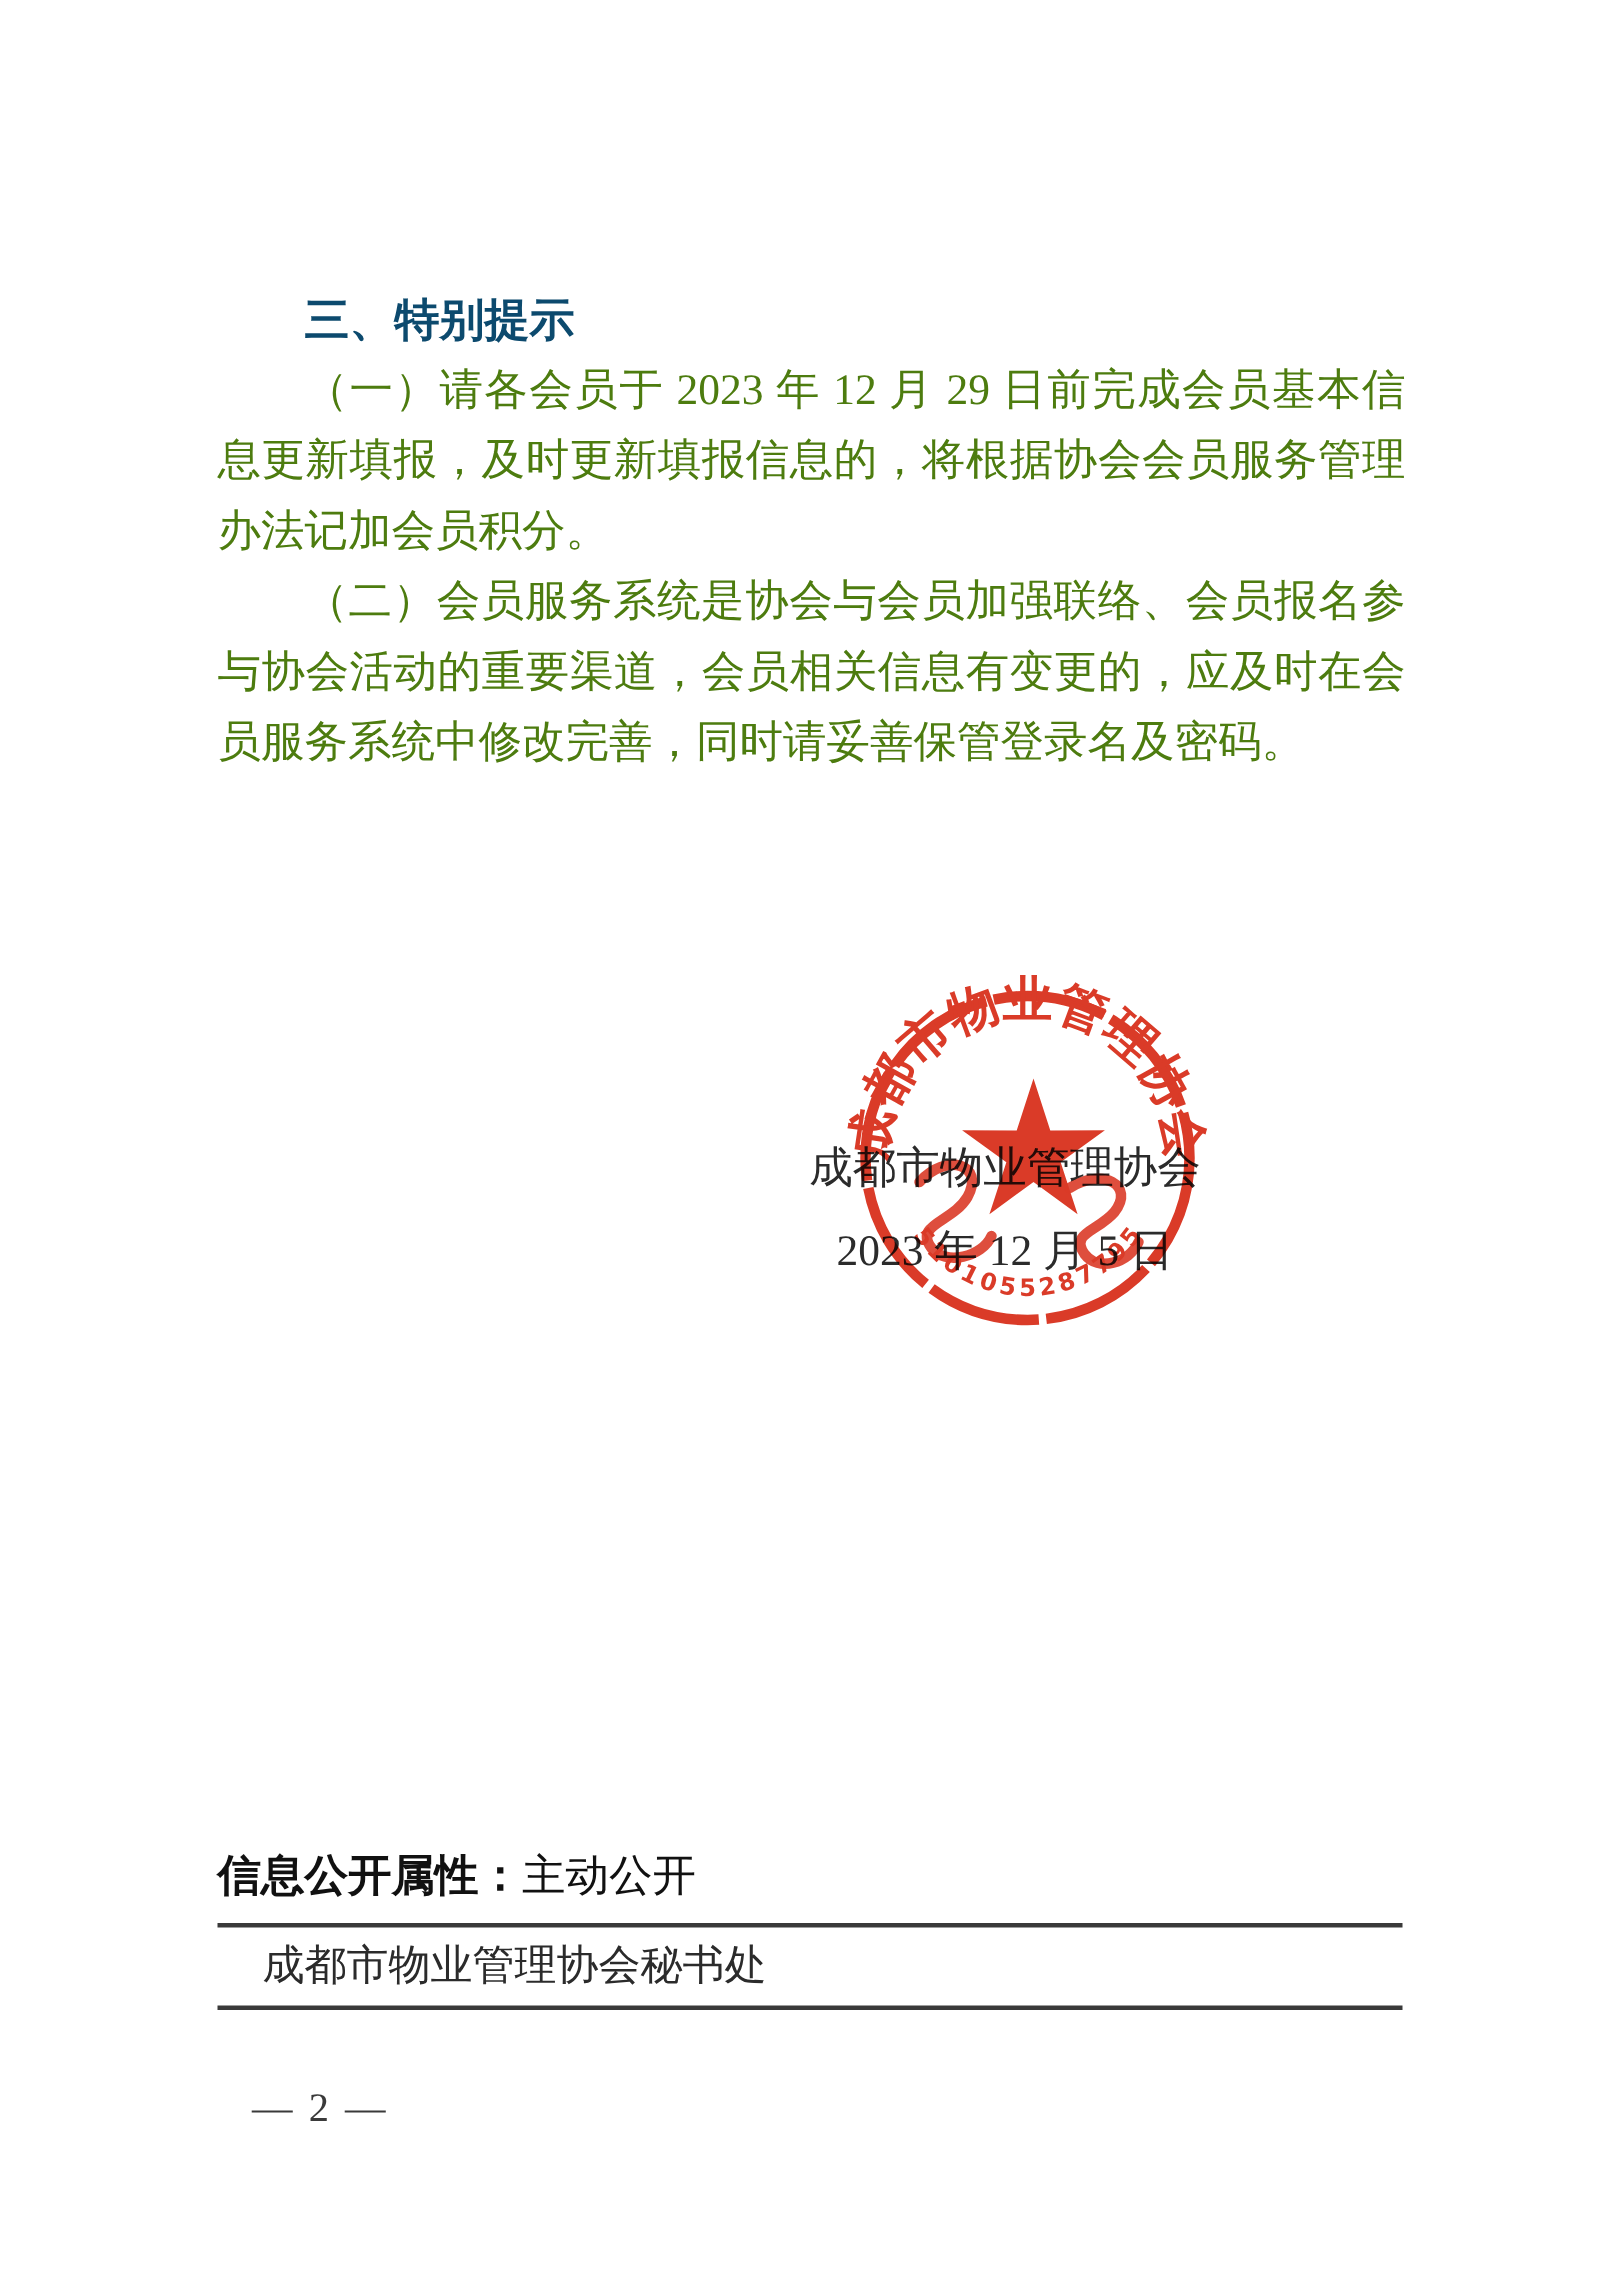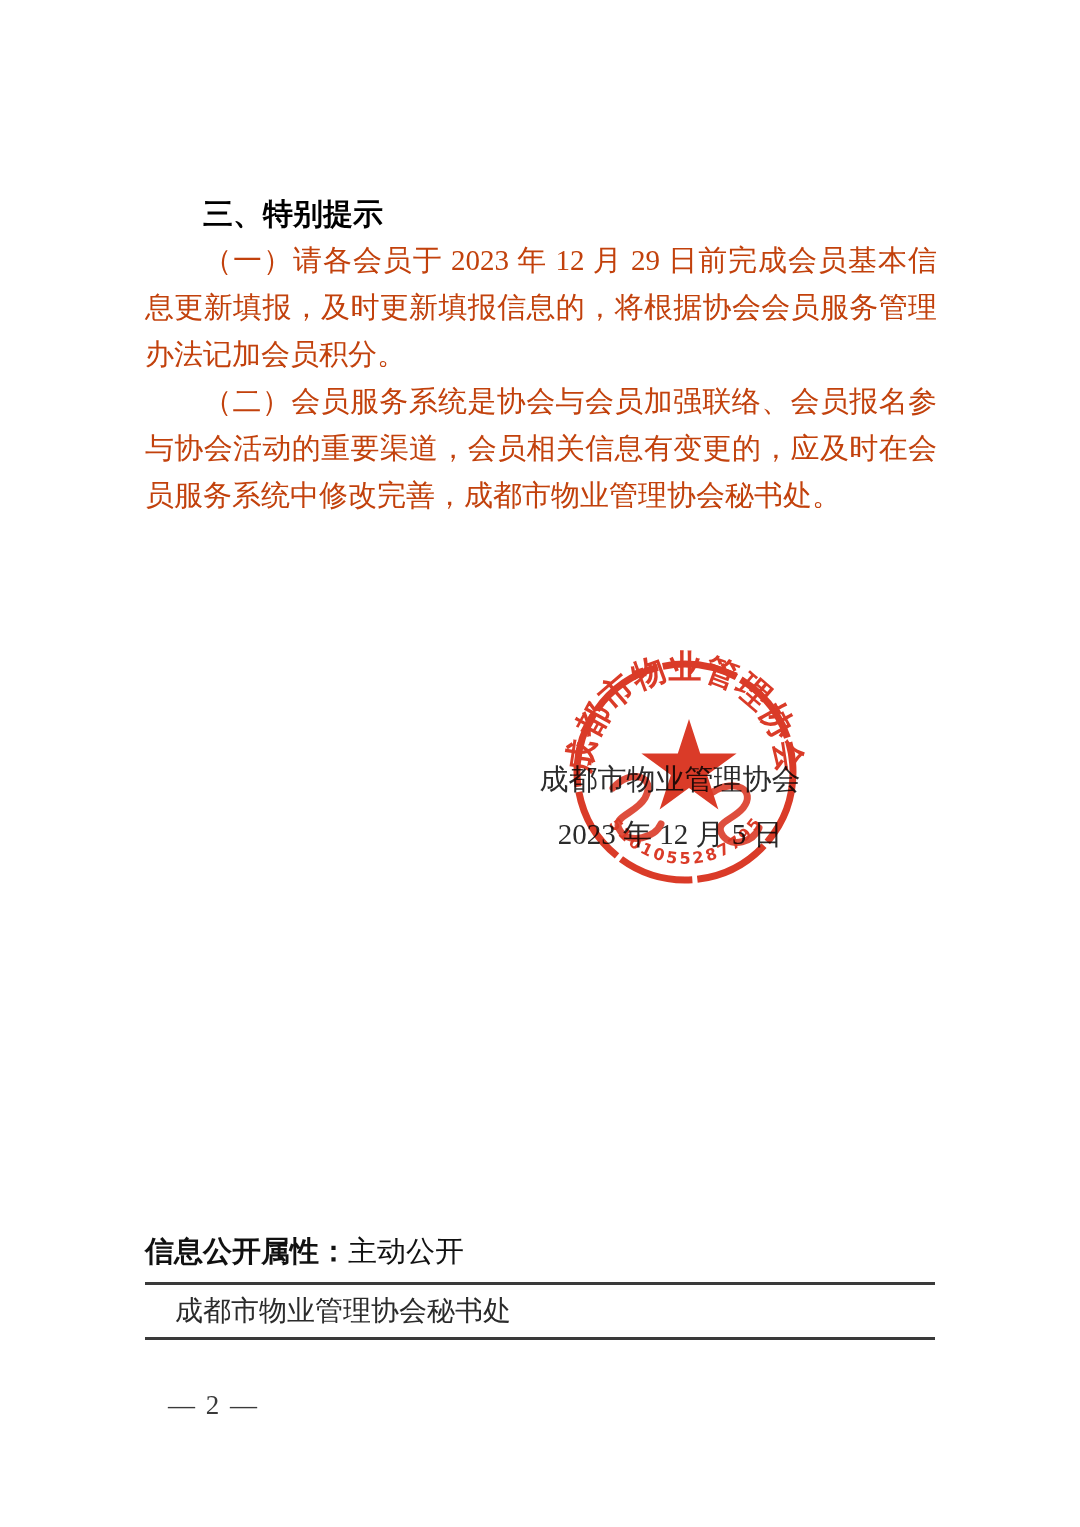--- a/index.html
+++ b/index.html
@@ -18,29 +18,29 @@
     left: 145px;
     top: 190px;
     width: 792px;
   }
   .content h3 {
     font-family: "Liberation Sans", "DejaVu Sans", sans-serif;
     font-size: 30px;
     font-weight: bold;
     line-height: 47px;
     padding-left: 58px;
-    color: #000000;
+    color: #0c4a6e;
   }
   .content p {
     font-size: 29px;
     line-height: 47px;
     text-align: justify;
     text-justify: inter-ideograph;
     text-indent: 2em;
-    color: #c2410c;
+    color: #4d7c0f;
   }
   .content p.contact { text-align: left; }
   .signature {
     position: absolute;
     left: 670px;
     top: 752px;
     transform: translateX(-50%);
     text-align: center;
     white-space: nowrap;
     font-size: 29px;
@@ -95,21 +95,21 @@
   }
 </style>
 </head>
 <body>
 
 <div class="page">
 
   <div class="content">
     <h3>三、特别提示</h3>
     <p>（一）请各会员于 2023 年 12 月 29 日前完成会员基本信息更新填报，及时更新填报信息的，将根据协会会员服务管理办法记加会员积分。</p>
-    <p>（二）会员服务系统是协会与会员加强联络、会员报名参与协会活动的重要渠道，会员相关信息有变更的，应及时在会员服务系统中修改完善，成都市物业管理协会秘书处。</p>
+    <p>（二）会员服务系统是协会与会员加强联络、会员报名参与协会活动的重要渠道，会员相关信息有变更的，应及时在会员服务系统中修改完善，同时请妥善保管登录名及密码。</p>
   </div>
 
   <div class="signature">
     <div>成都市物业管理协会</div>
     <div>2023 年 12 月 5 日</div>
   </div>
 
   <svg class="seal" viewBox="0 0 244 244" xmlns="http://www.w3.org/2000/svg">
 
     <circle cx="122" cy="122" r="108" fill="none" stroke="#d8301c" stroke-width="7" stroke-dasharray="76 5"></circle>

